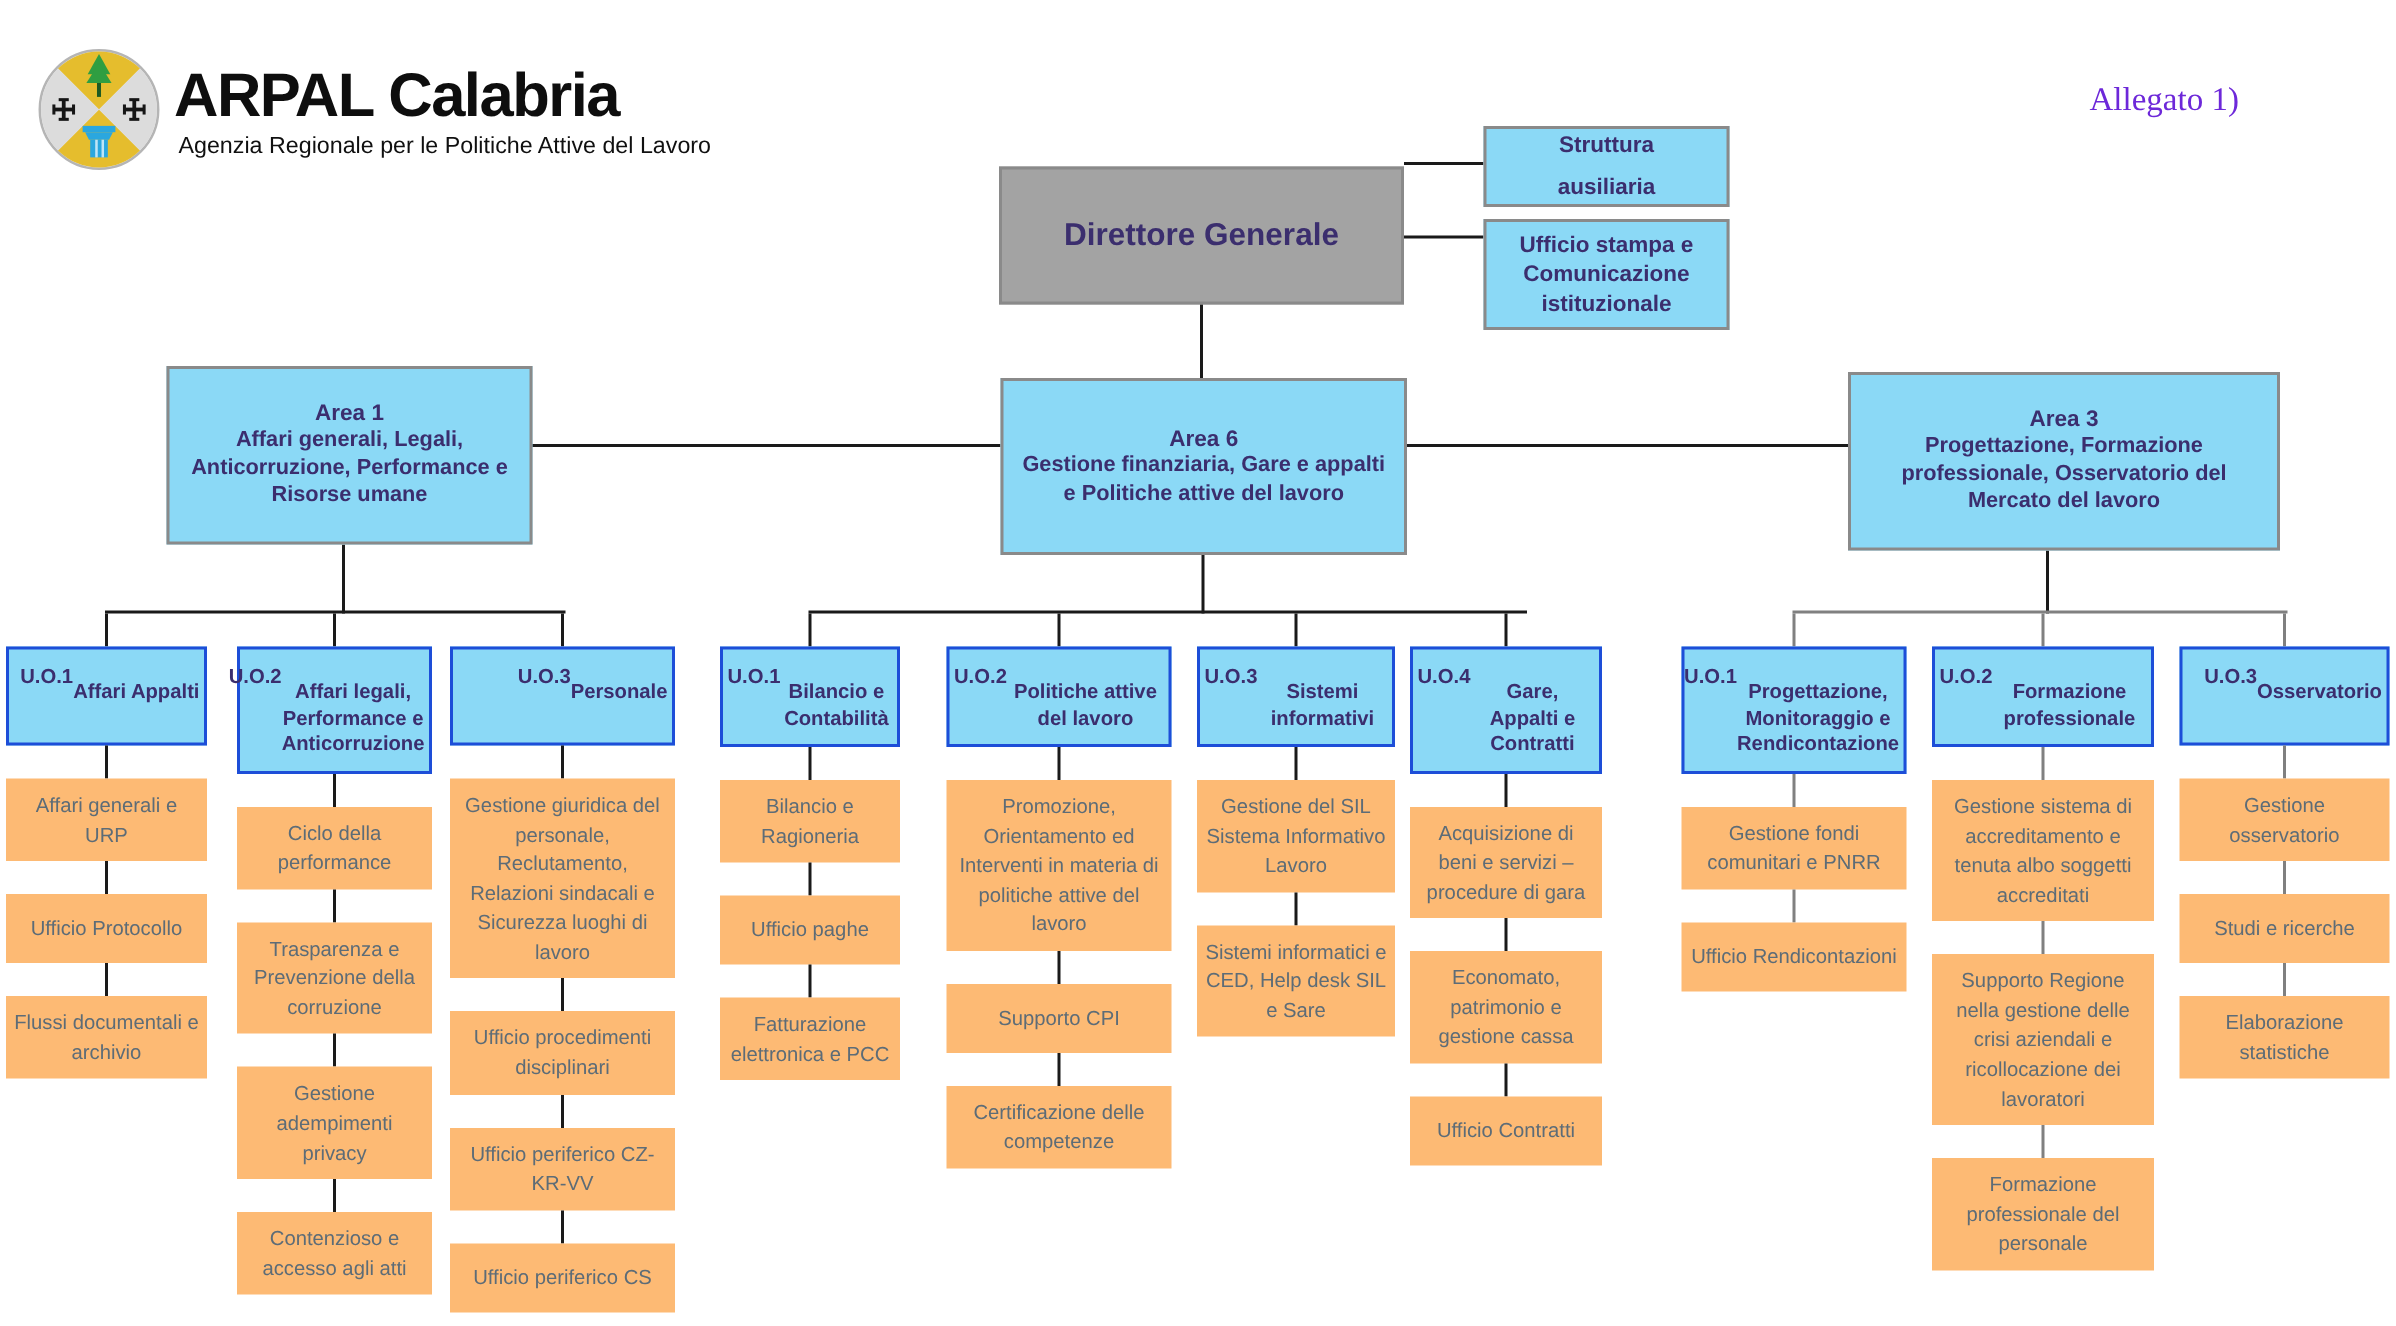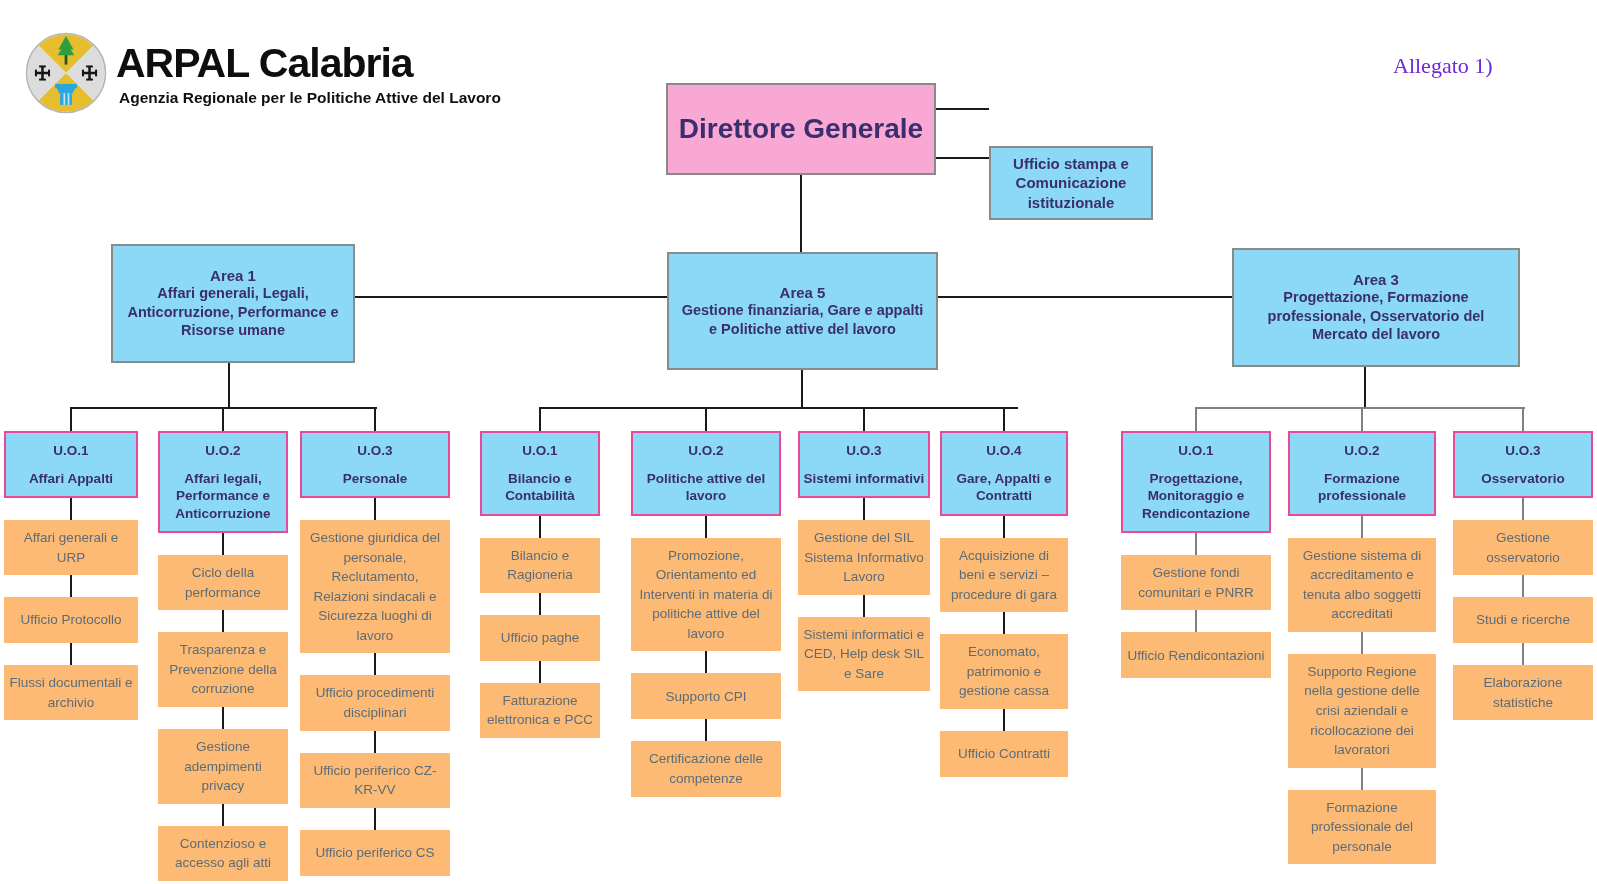--- a/index.html
+++ b/index.html
@@ -3,45 +3,45 @@
 <meta charset="utf-8">
 <style>
   html,body{margin:0;padding:0;background:#ffffff;}
   .canvas{
     position:relative;width:1597px;height:884px;background:#ffffff;
     font-family:"Liberation Sans",sans-serif;overflow:hidden;
   }
   
   .logo{position:absolute;left:24px;top:31px;width:84px;height:84px;}
   .org-title{position:absolute;left:116px;top:40px;font-size:41px;font-weight:bold;color:#0e0e0e;letter-spacing:-1px;white-space:nowrap;}
-  .org-subtitle{position:absolute;left:119px;top:89px;font-size:15.5px;font-weight:bold;color:#101010;white-space:nowrap;}
+  .org-subtitle{position:absolute;left:119px;top:89px;font-size:15.5px;font-weight:normal;color:#101010;white-space:nowrap;}
   .attachment{position:absolute;left:1393px;top:53px;font-family:"Liberation Serif",serif;font-size:22px;color:#6d28d9;white-space:nowrap;}
   
   .bluebox{
     position:absolute;background:#8bd9f6;border:2px solid#8a8a8a;color:#3b2e6e;
     font-weight:bold;text-align:center;box-sizing:border-box;
     display:flex;flex-direction:column;align-items:center;justify-content:center;
   }
-  .dg{background:#f9a8d4;font-size:28px;}
+  .dg{background:#a3a3a3;font-size:21px;margin-top:28px;}
   .staff1{font-size:15px;line-height:1.9;padding:0 30px;}
   .staff2{font-size:15px;line-height:1.3;padding:0 6px;}
   .area{padding:8px 9px;}
   .area-title{font-size:15px;}
   .area-label{font-size:14.5px;line-height:1.3;}
   
   .line{position:absolute;background:#1a1a1a;}
   .line.gray{background:#808080;}
   
   .col{position:absolute;top:409px;display:flex;flex-direction:column;align-items:center;}
   .tick{width:2px;height:22px;background:#1a1a1a;flex:none;}
   .col-gray .tick{background:#808080;}
   .uo{
-    width:100%;background:#8bd9f6;border:2px solid #ec4899;color:#3b2e6e;
+    width:100%;background:#8bd9f6;border:2px solid #1d4ed8;color:#3b2e6e;
     font-weight:bold;font-size:13.5px;text-align:center;box-sizing:border-box;
-    padding:9px 3px;min-height:66px;display:flex;flex-direction:column;justify-content:flex-end;line-height:1.3;
+    padding:9px 3px;min-height:66px;display:flex;flex-direction:row;justify-content:flex-end;line-height:1.3;
   }
   .uo .name{margin-top:10px;}
   .office{
     width:100%;background:#fdba74;color:#5d6c77;font-size:13.5px;line-height:1.45;
     text-align:center;box-sizing:border-box;padding:8px 5px;min-height:46px;
     display:flex;align-items:center;justify-content:center;
   }
 </style>
 </head>
 <body>
@@ -98,30 +98,33 @@
   <div class="line" style="left:228px;top:363px;width:2px;height:46px;"></div>
   <div class="line" style="left:70px;top:407px;width:307px;height:2px;"></div>
   <div class="line" style="left:801px;top:370px;width:2px;height:39px;"></div>
   <div class="line" style="left:539px;top:407px;width:479px;height:2px;"></div>
   <div class="line" style="left:1364px;top:367px;width:2px;height:42px;"></div>
   <div class="line gray" style="left:1195px;top:407px;width:330px;height:2px;"></div>
 
   <div class="bluebox dg" style="left:666px;top:83px;width:270px;height:92px;">
     <span>Direttore Generale</span>
   </div>
+  <div class="bluebox staff1" style="left:989px;top:84px;width:164px;height:54px;">
+    <span>Struttura ausiliaria</span>
+  </div>
   <div class="bluebox staff2" style="left:989px;top:146px;width:164px;height:74px;">
     <span>Ufficio stampa e Comunicazione istituzionale</span>
   </div>
 
   <div class="bluebox area" style="left:111px;top:244px;width:244px;height:119px;">
     <div class="area-title">Area 1</div>
     <div class="area-label">Affari generali, Legali, Anticorruzione, Performance e Risorse umane</div>
   </div>
   <div class="bluebox area" style="left:667px;top:252px;width:271px;height:118px;">
-    <div class="area-title">Area 5</div>
+    <div class="area-title">Area 6</div>
     <div class="area-label">Gestione finanziaria, Gare e appalti e Politiche attive del lavoro</div>
   </div>
   <div class="bluebox area" style="left:1232px;top:248px;width:288px;height:119px;">
     <div class="area-title">Area 3</div>
     <div class="area-label">Progettazione, Formazione professionale, Osservatorio del Mercato del lavoro</div>
   </div>
 
   <div class="col" style="left:4px;width:134px;">
     <div class="tick"></div>
     <div class="uo">

